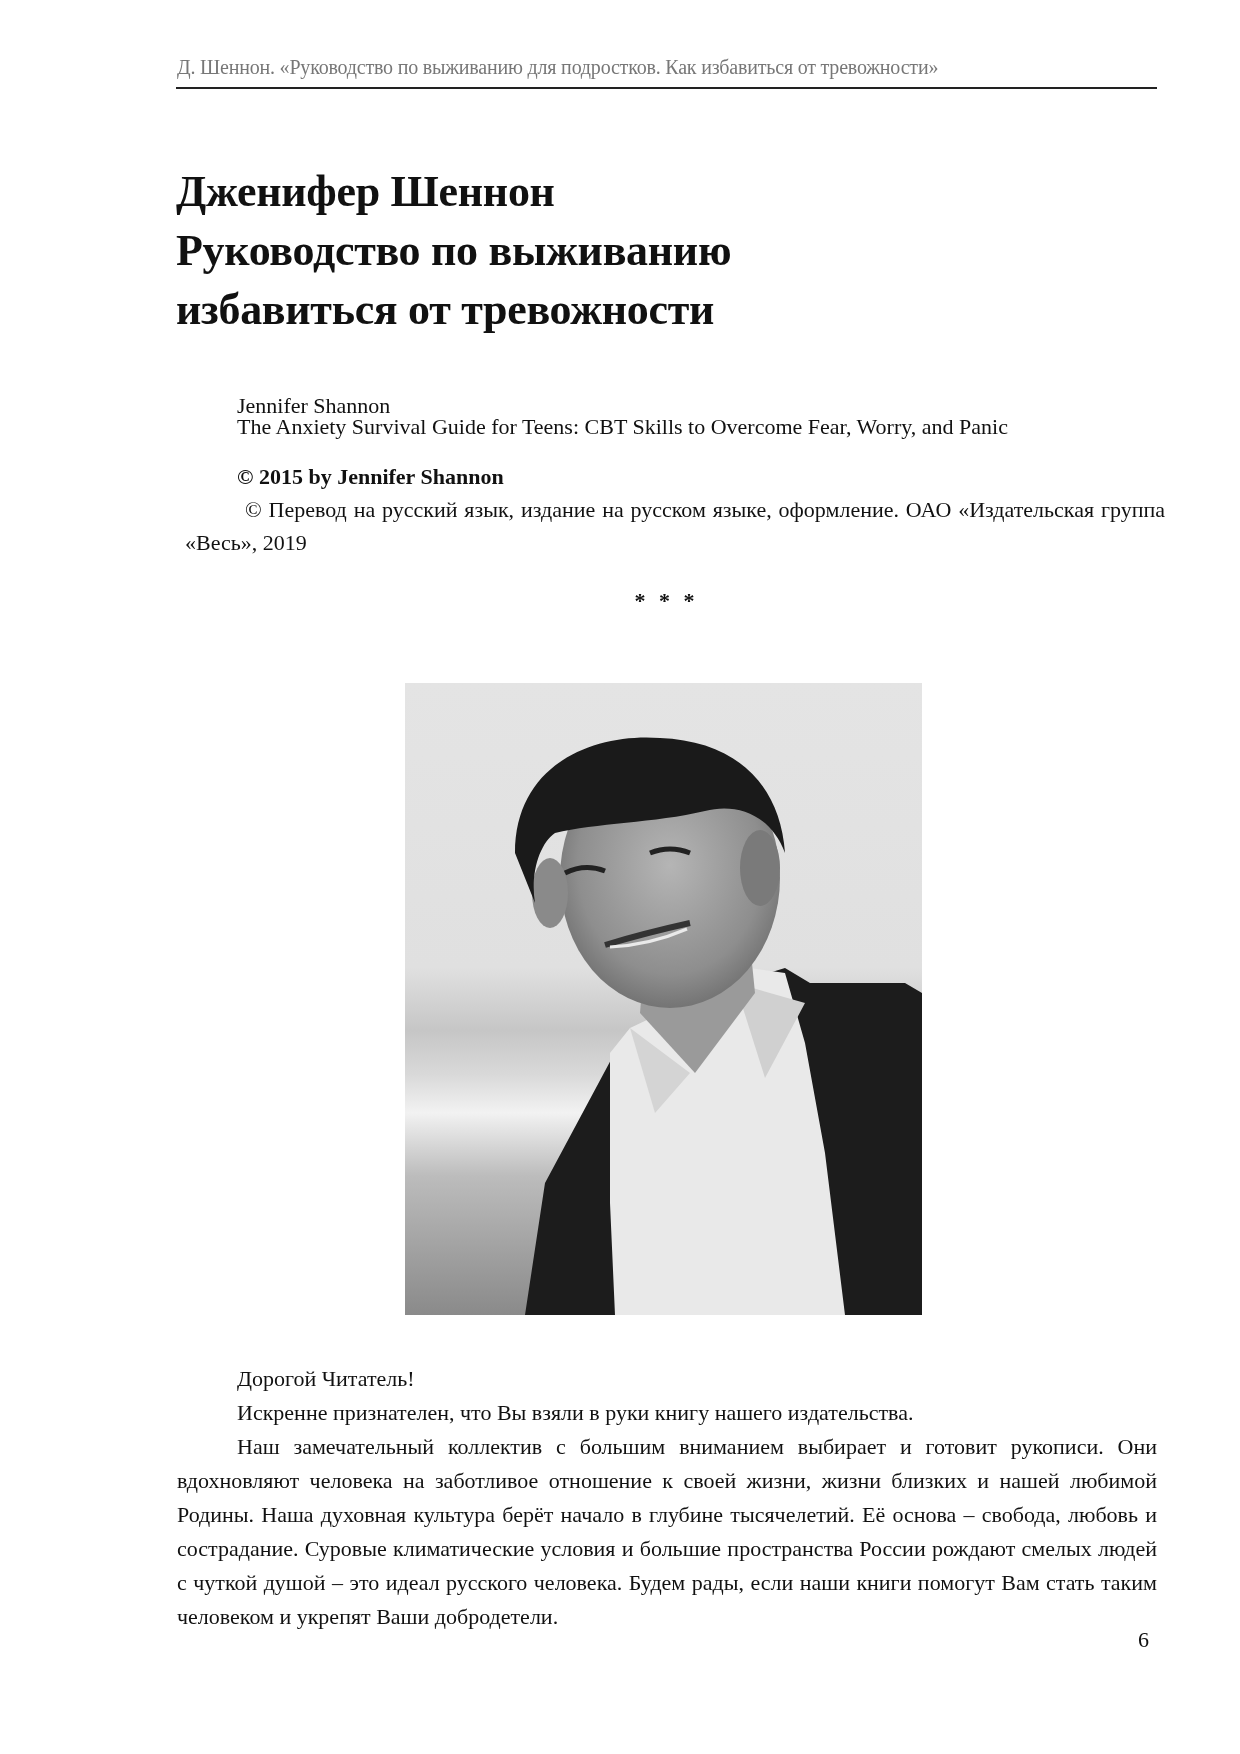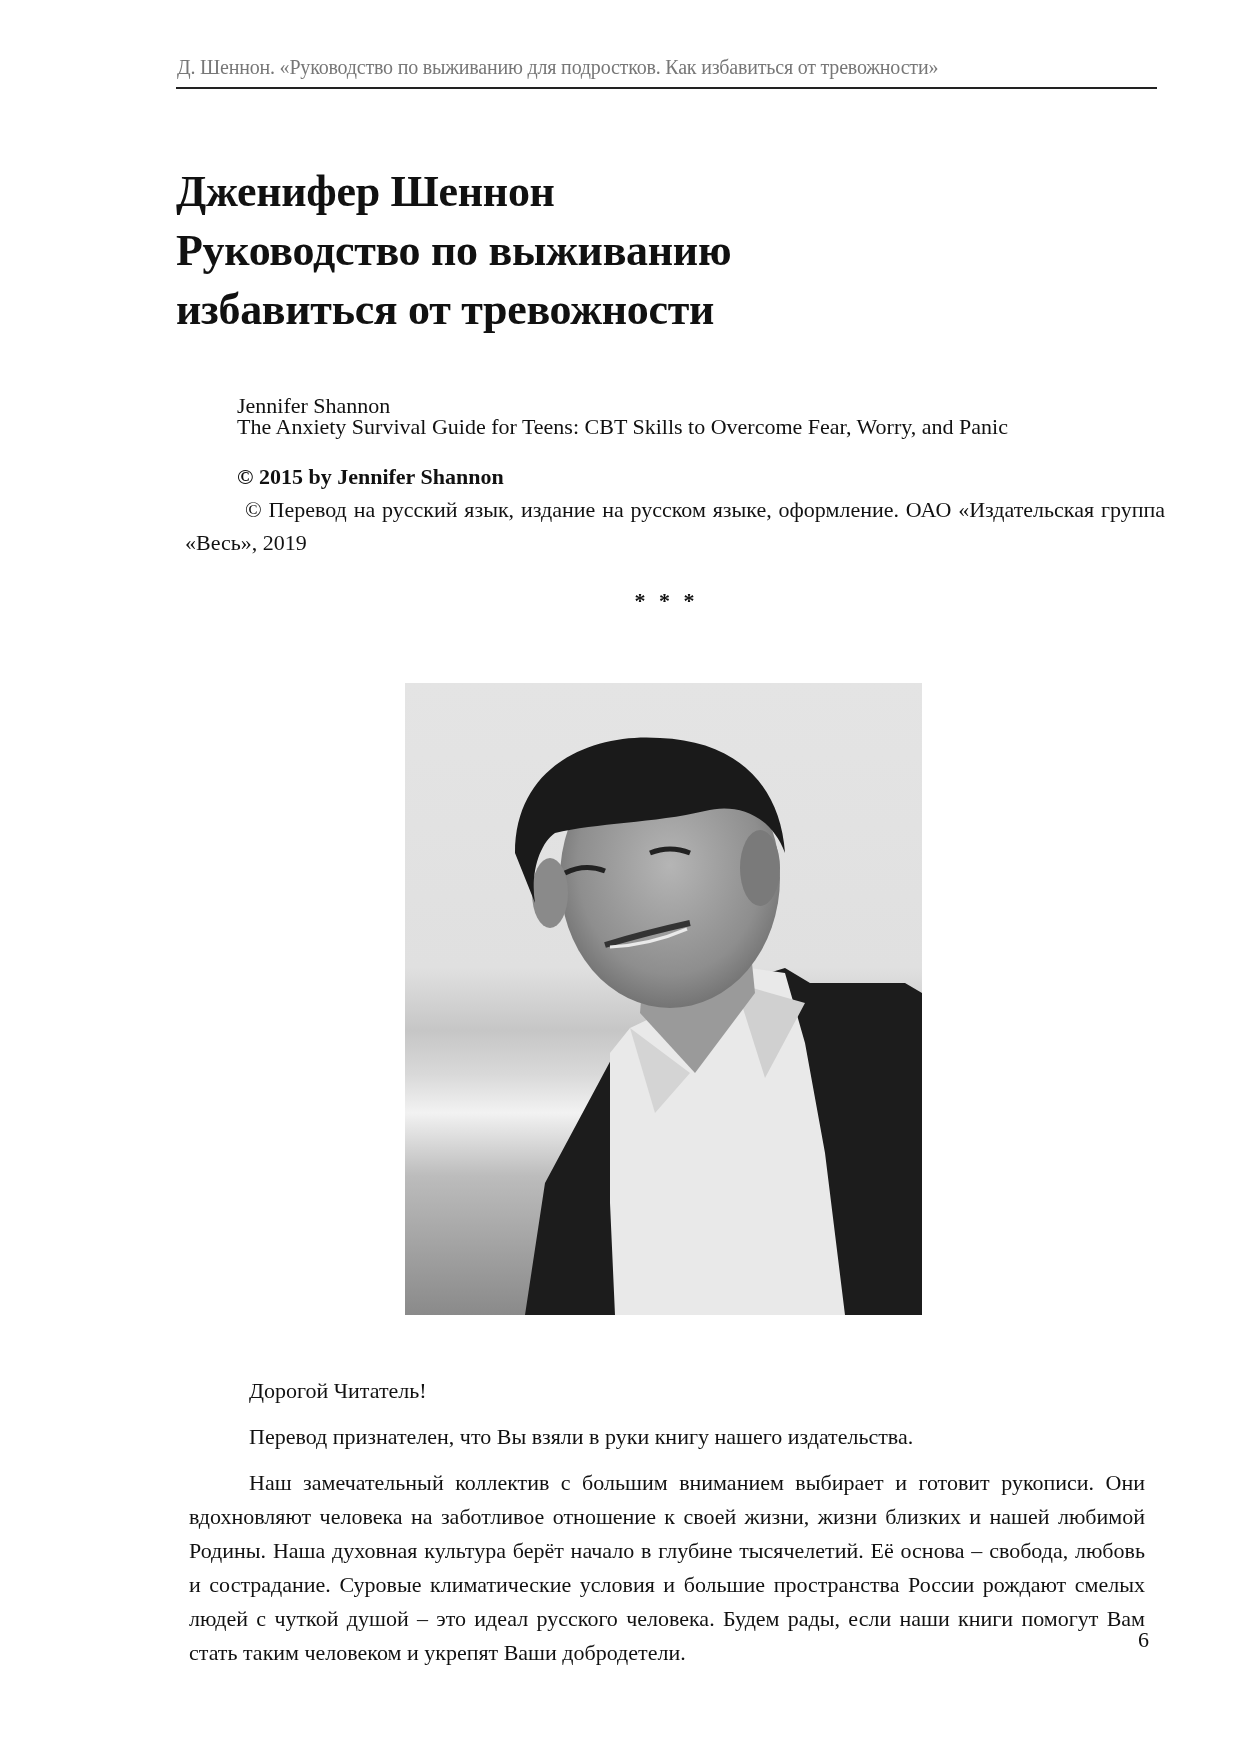--- a/index.html
+++ b/index.html
@@ -86,21 +86,21 @@
     .letter {
       position: absolute;
       left: 177px;
       top: 1362px;
       width: 980px;
       font-size: 22px;
       line-height: 34px;
       text-align: justify;
     }
     .letter p {
-      margin: 12px;
+      margin: 0;
       text-indent: 60px;
     }
     .page-number {
       position: absolute;
       left: 1138px;
       top: 1627px;
       font-size: 22px;
     }
   </style>
 </head>
@@ -161,17 +161,17 @@
     <path d="M160 190 Q180 180 200 188" stroke="#222" stroke-width="5" fill="none"></path>
     <path d="M245 170 Q265 162 285 170" stroke="#222" stroke-width="5" fill="none"></path>
 
     <path d="M200 262 Q240 250 285 240" stroke="#333" stroke-width="6" fill="none"></path>
     <path d="M205 264 Q245 262 282 246" stroke="#eaeaea" stroke-width="3" fill="none"></path>
   </svg>
 </div>
 
 <div class="letter">
   <p>Дорогой Читатель!</p>
-  <p>Перевод признателен, что Вы взяли в руки книгу нашего издательства.</p>
+  <p>Искренне признателен, что Вы взяли в руки книгу нашего издательства.</p>
   <p>Наш замечательный коллектив с большим вниманием выбирает и готовит рукописи. Они вдохновляют человека на заботливое отношение к своей жизни, жизни близких и нашей любимой Родины. Наша духовная культура берёт начало в глубине тысячелетий. Её основа – свобода, любовь и сострадание. Суровые климатические условия и большие пространства России рождают смелых людей с чуткой душой – это идеал русского человека. Будем рады, если наши книги помогут Вам стать таким человеком и укрепят Ваши добродетели.</p>
 </div>
 
 <div class="page-number">6</div>
 
 </body></html>

